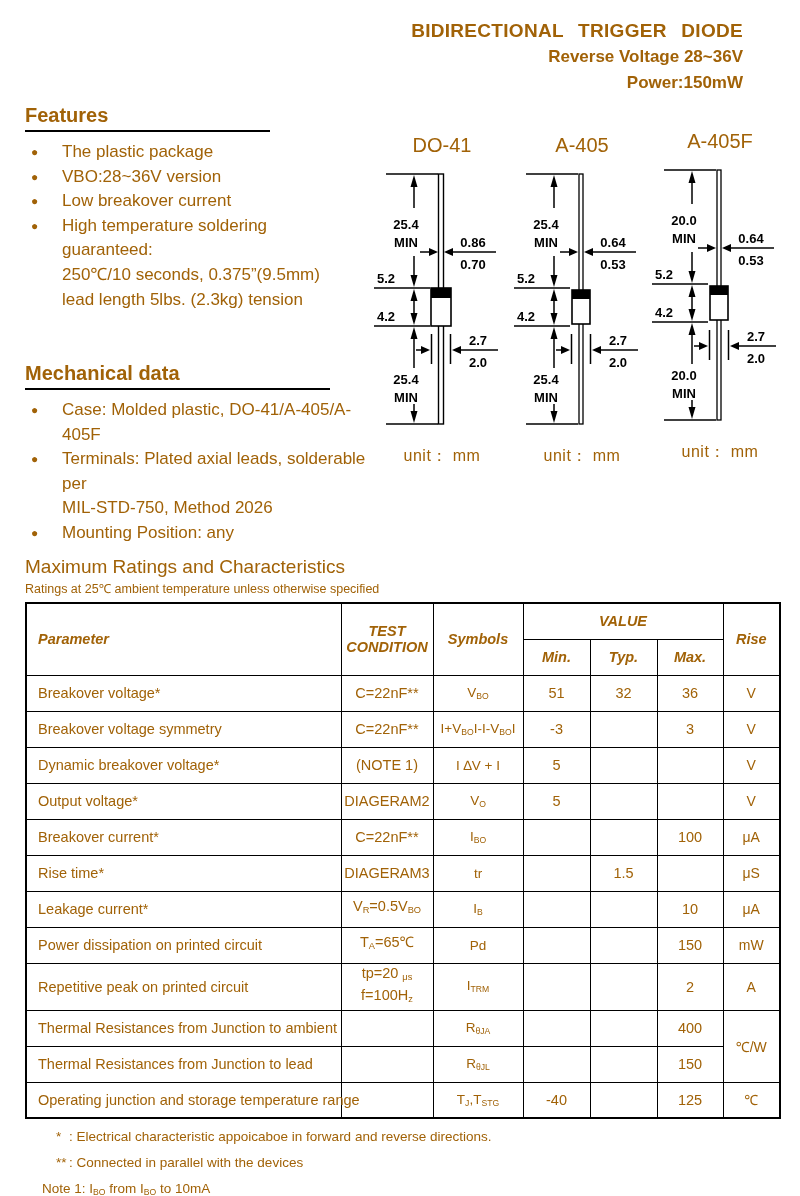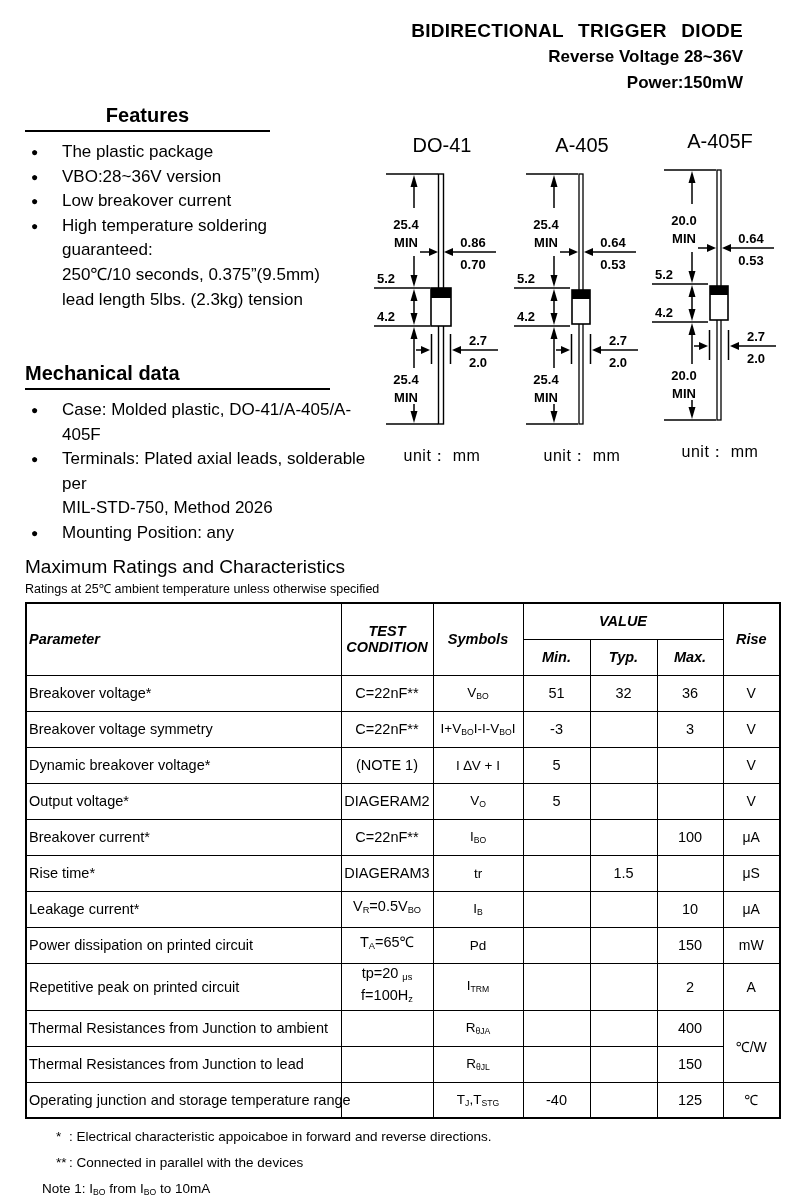--- a/index.html
+++ b/index.html
@@ -1,30 +1,30 @@
 <!DOCTYPE html>
 <html><head>
 <meta charset="utf-8">
 <style>
   * { margin:0; padding:0; box-sizing:border-box; }
   html,body { background:#fff; }
   .page {
-    position:relative; width:800px; height:1196px; background:#fff; color:#000000;
+    position:relative; width:800px; height:1196px; background:#fff; color:#a16207;
     font-family:"Liberation Sans", sans-serif; overflow:hidden;
   }
   
   .doc-header { position:absolute; top:20px; right:57px; text-align:right; }
   .doc-title { font-size:19px; font-weight:bold; word-spacing:9px; letter-spacing:.3px; }
   .doc-sub   { font-size:17px; font-weight:bold; line-height:23px; margin-top:3px; }
   
   .sec { position:absolute; left:25px; }
   .sec-features   { top:104px; width:330px; }
   .sec-mechanical { top:362px; width:345px; }
   .sec-heading { font-size:20px; font-weight:bold; padding-bottom:3px; border-bottom:2.5px solid #000; }
-  .sec-features .sec-heading   { width:245px;text-align:center; }
+  .sec-features .sec-heading   { width:245px; }
   .sec-mechanical .sec-heading { width:305px; }
   .bullets { list-style:none; margin-top:8px; font-size:17px; }
   .bullets li { position:relative; padding-left:37px; line-height:24.6px; }
   .bullet { position:absolute; left:6px; top:0; font-size:12px; }
   
   .pkg { position:absolute; width:140px; text-align:center; }
   .pkg-0 { left:372px; top:132px; }
   .pkg-1 { left:512px; top:132px; }
   .pkg-2 { left:650px; top:128px; }
   .pkg-title { font-size:20px; line-height:26px; margin-bottom:8px; }
@@ -37,21 +37,21 @@
   .ratings { position:absolute; left:25px; top:556px; width:756px; }
   .ratings-heading { font-size:19px; font-weight:normal; }
   .ratings-note { font-size:12.5px; margin-top:2px; margin-bottom:5px; }
   table.ratings-table { border-collapse:collapse; width:754px; table-layout:fixed; border:2px solid #000; }
   .ratings-table th, .ratings-table td { border:1.5px solid #000; text-align:center; vertical-align:middle; padding:0; }
   .ratings-table th { font-size:14.5px; font-style:italic; font-weight:bold; }
   .ratings-table td { font-size:14.5px; }
   .ratings-table tr { height:36px; }
   .ratings-table tr.tall { height:47px; }
   .ratings-table thead tr { height:36px; }
-  td.param, th.param { text-align:left; padding-left:2px; white-space:nowrap; }
+  td.param, th.param { text-align:left; padding-left:11px; white-space:nowrap; }
   td.cond { font-size:14.5px; line-height:17px;margin-top:48px; }
   td.sym  { font-size:13.5px; }
   td.unit { font-size:14px; }
   .subsc { font-size:0.64em; vertical-align:-0.25em; }
   
   .footnotes { margin-top:10px; font-size:13.5px; }
   .fn { display:flex; margin-bottom:11px; }
   .fn-marker { width:44px; padding-left:31px; }
   .fn-note { padding-left:17px; }
 </style>

